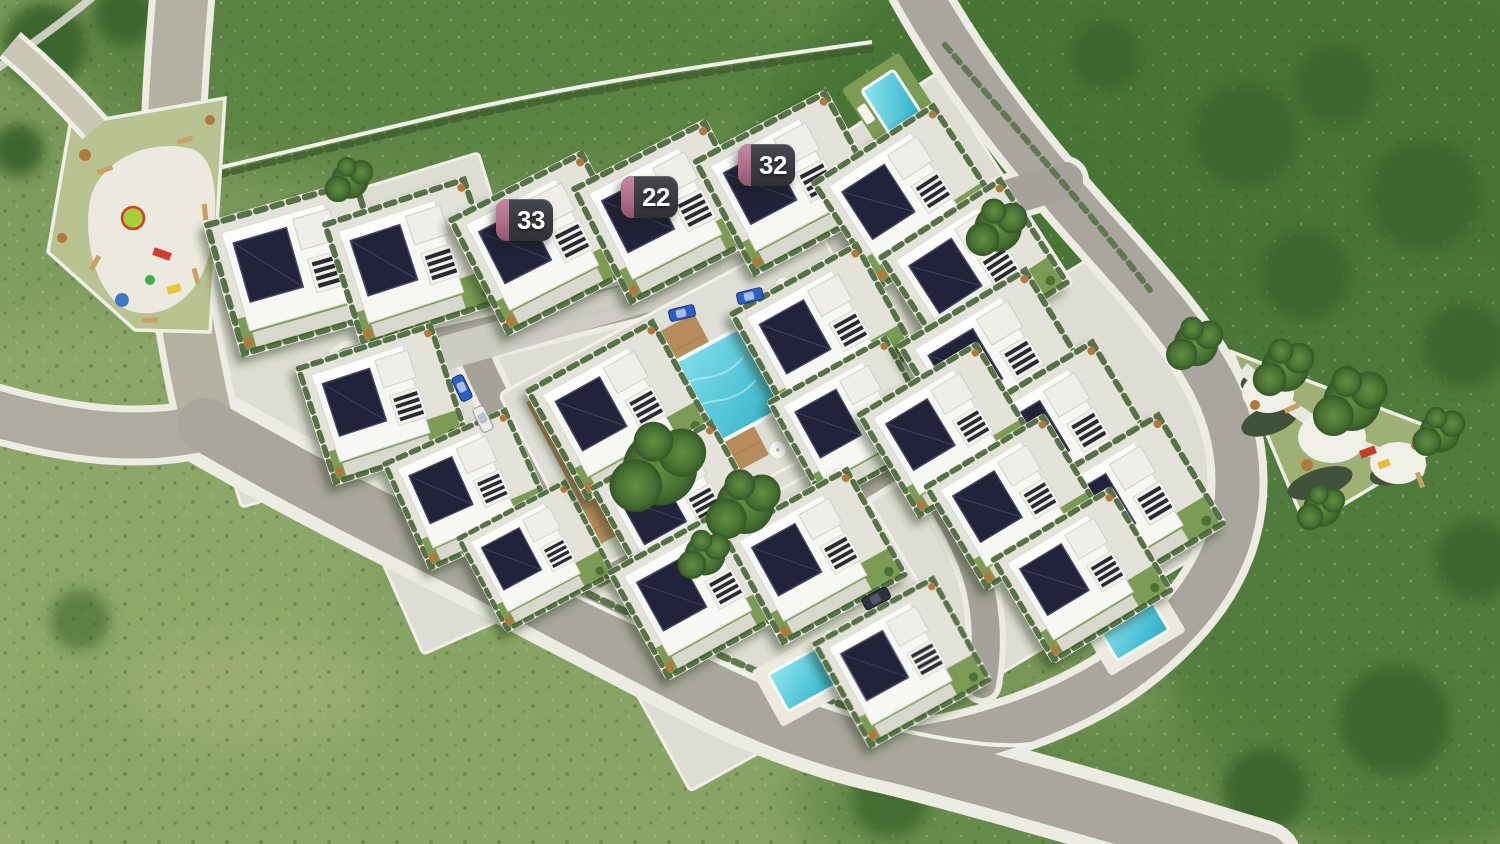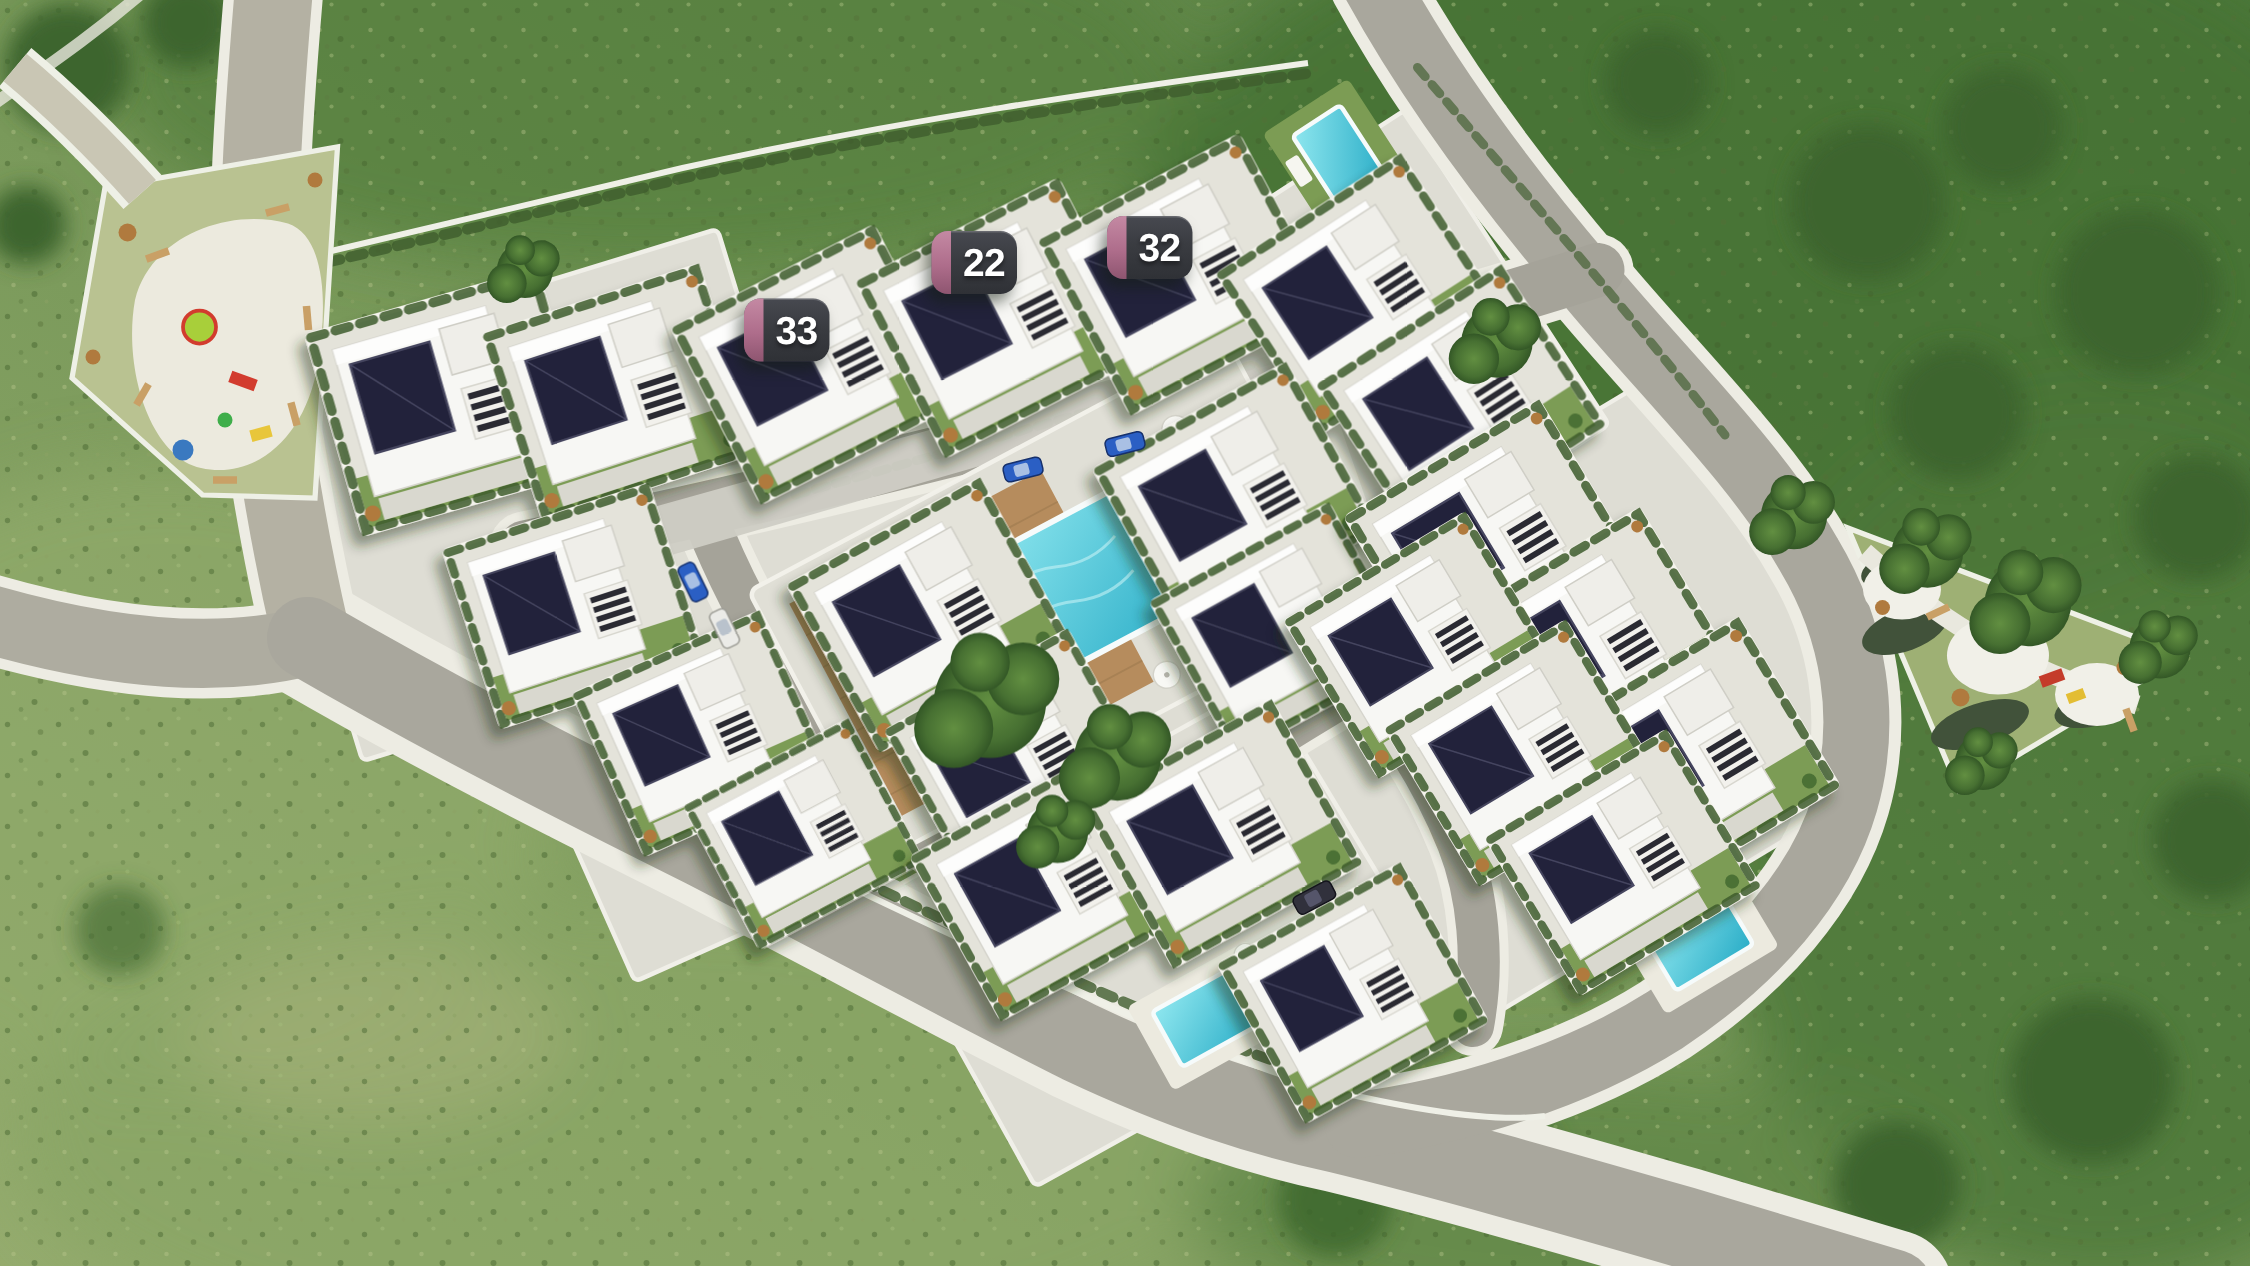--- a/index.html
+++ b/index.html
@@ -362,21 +362,21 @@
     <use href="#carBlue" transform="translate(462,388) rotate(64)"></use>
     <use href="#carWhite" transform="translate(483,419) rotate(64)"></use>
     <use href="#carDark" transform="translate(876,598) rotate(-28)"></use>
   </g>
 </svg>
 
 <div class="plot-marker" style="left:496px;top:199px">
   <div class="strip"></div>
   <div class="num">33</div>
 </div>
-<div class="plot-marker" style="left:621px;top:154px">
+<div class="plot-marker" style="left:621px;top:176px">
   <div class="strip"></div>
   <div class="num">22</div>
 </div>
 <div class="plot-marker" style="left:738px;top:144px">
   <div class="strip"></div>
   <div class="num">32</div>
 </div>
 
 </div>
 

